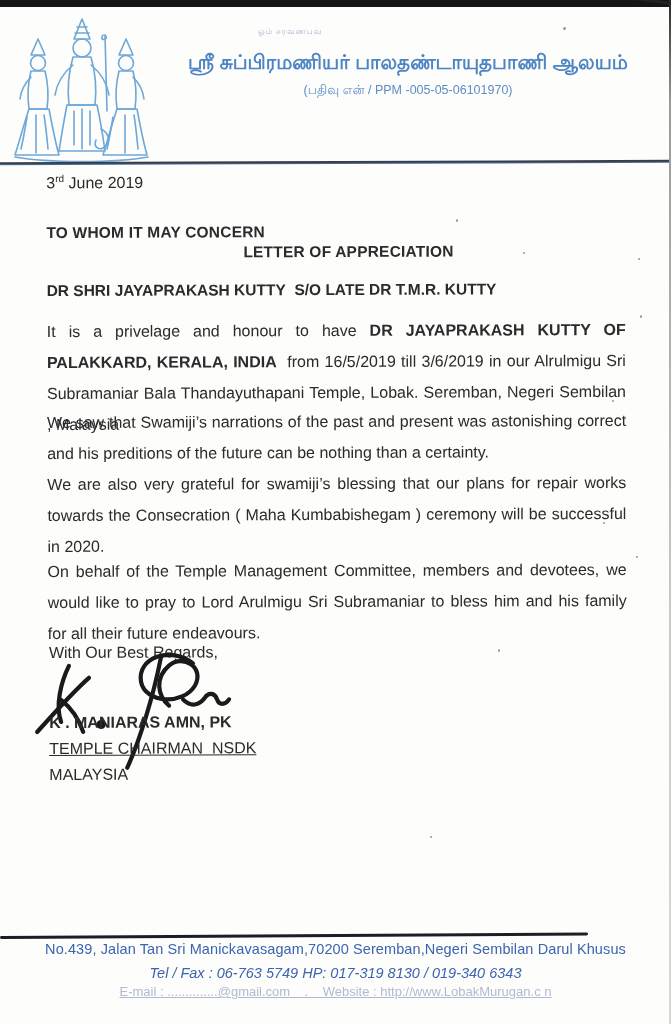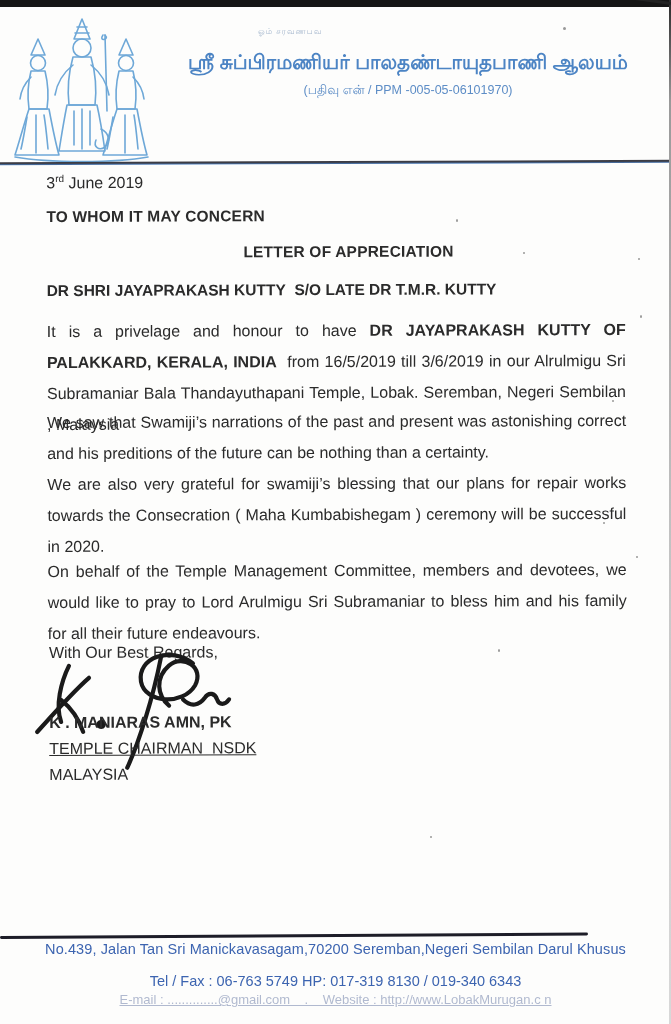--- a/index.html
+++ b/index.html
@@ -23,40 +23,40 @@
   .english-title{margin-top:3px;font-size:19px;font-weight:bold;letter-spacing:.4px;white-space:nowrap;color:#4a82c6;}
   .registration{margin-top:7px;font-size:12.5px;color:#5d8dc6;}
   .header-rule{position:absolute;top:161px;left:0;width:671px;height:3px;
     background:linear-gradient(180deg,#3c3c44 45%,#4a7ec0 100%);transform:rotate(-.2deg);}
 
   
   .letter{position:absolute;top:0;left:0;width:671px;height:1024px;transform:rotate(-.2deg);transform-origin:40px 400px;}
   .blk{position:absolute;font-size:16px;}
   .date{top:173px;left:47px;}
   .date sup{font-size:10px;}
-  .recipient{top:208px;left:47px;font-weight:bold;font-size:15.5px;letter-spacing:.2px;}
+  .recipient{top:224px;left:47px;font-weight:bold;font-size:15.5px;letter-spacing:.2px;}
   .subject{top:244px;left:60px;width:578px;text-align:center;font-weight:bold;font-size:15.5px;letter-spacing:.2px;}
   .addressee{top:282px;left:47px;font-weight:bold;font-size:15.5px;}
   .para{left:47px;width:579px;line-height:31px;text-align:justify;}
   .p1{top:316px;}
   .p2{top:407px;}
   .p3{top:469px;}
   .p4{top:556px;}
   .closing{top:644px;left:48px;}
   .signature-wrap{position:absolute;top:650px;left:24px;width:230px;height:120px;}
   .signer-name{top:714px;left:48px;font-weight:bold;}
   .signer-title{top:740px;left:48px;text-decoration:underline;}
   .signer-country{top:766px;left:48px;}
 
   
   .footer-rule{position:absolute;top:936px;left:0;width:588px;height:3px;background:#1d1d28;
     transform:rotate(-.35deg);transform-origin:left center;border-radius:2px;}
   .footer{position:absolute;top:941px;left:0;width:671px;text-align:center;color:#3c64b0;}
   .footer-address{font-size:14.5px;letter-spacing:.1px;}
-  .footer-phone{margin-top:16px;font-size:14.5px;}
+  .footer-phone{margin-top:8px;font-size:14.5px;font-style:italic;}
   .footer-faint{margin-top:3px;font-size:13px;color:#7383ab;opacity:.55;filter:blur(.5px);text-decoration:underline;}
 
   .speck{position:absolute;background:#555;border-radius:50%;opacity:.6;}
 
   b{font-weight:bold;}
 </style>
 </head>
 <body>
 
 <div class="page">

